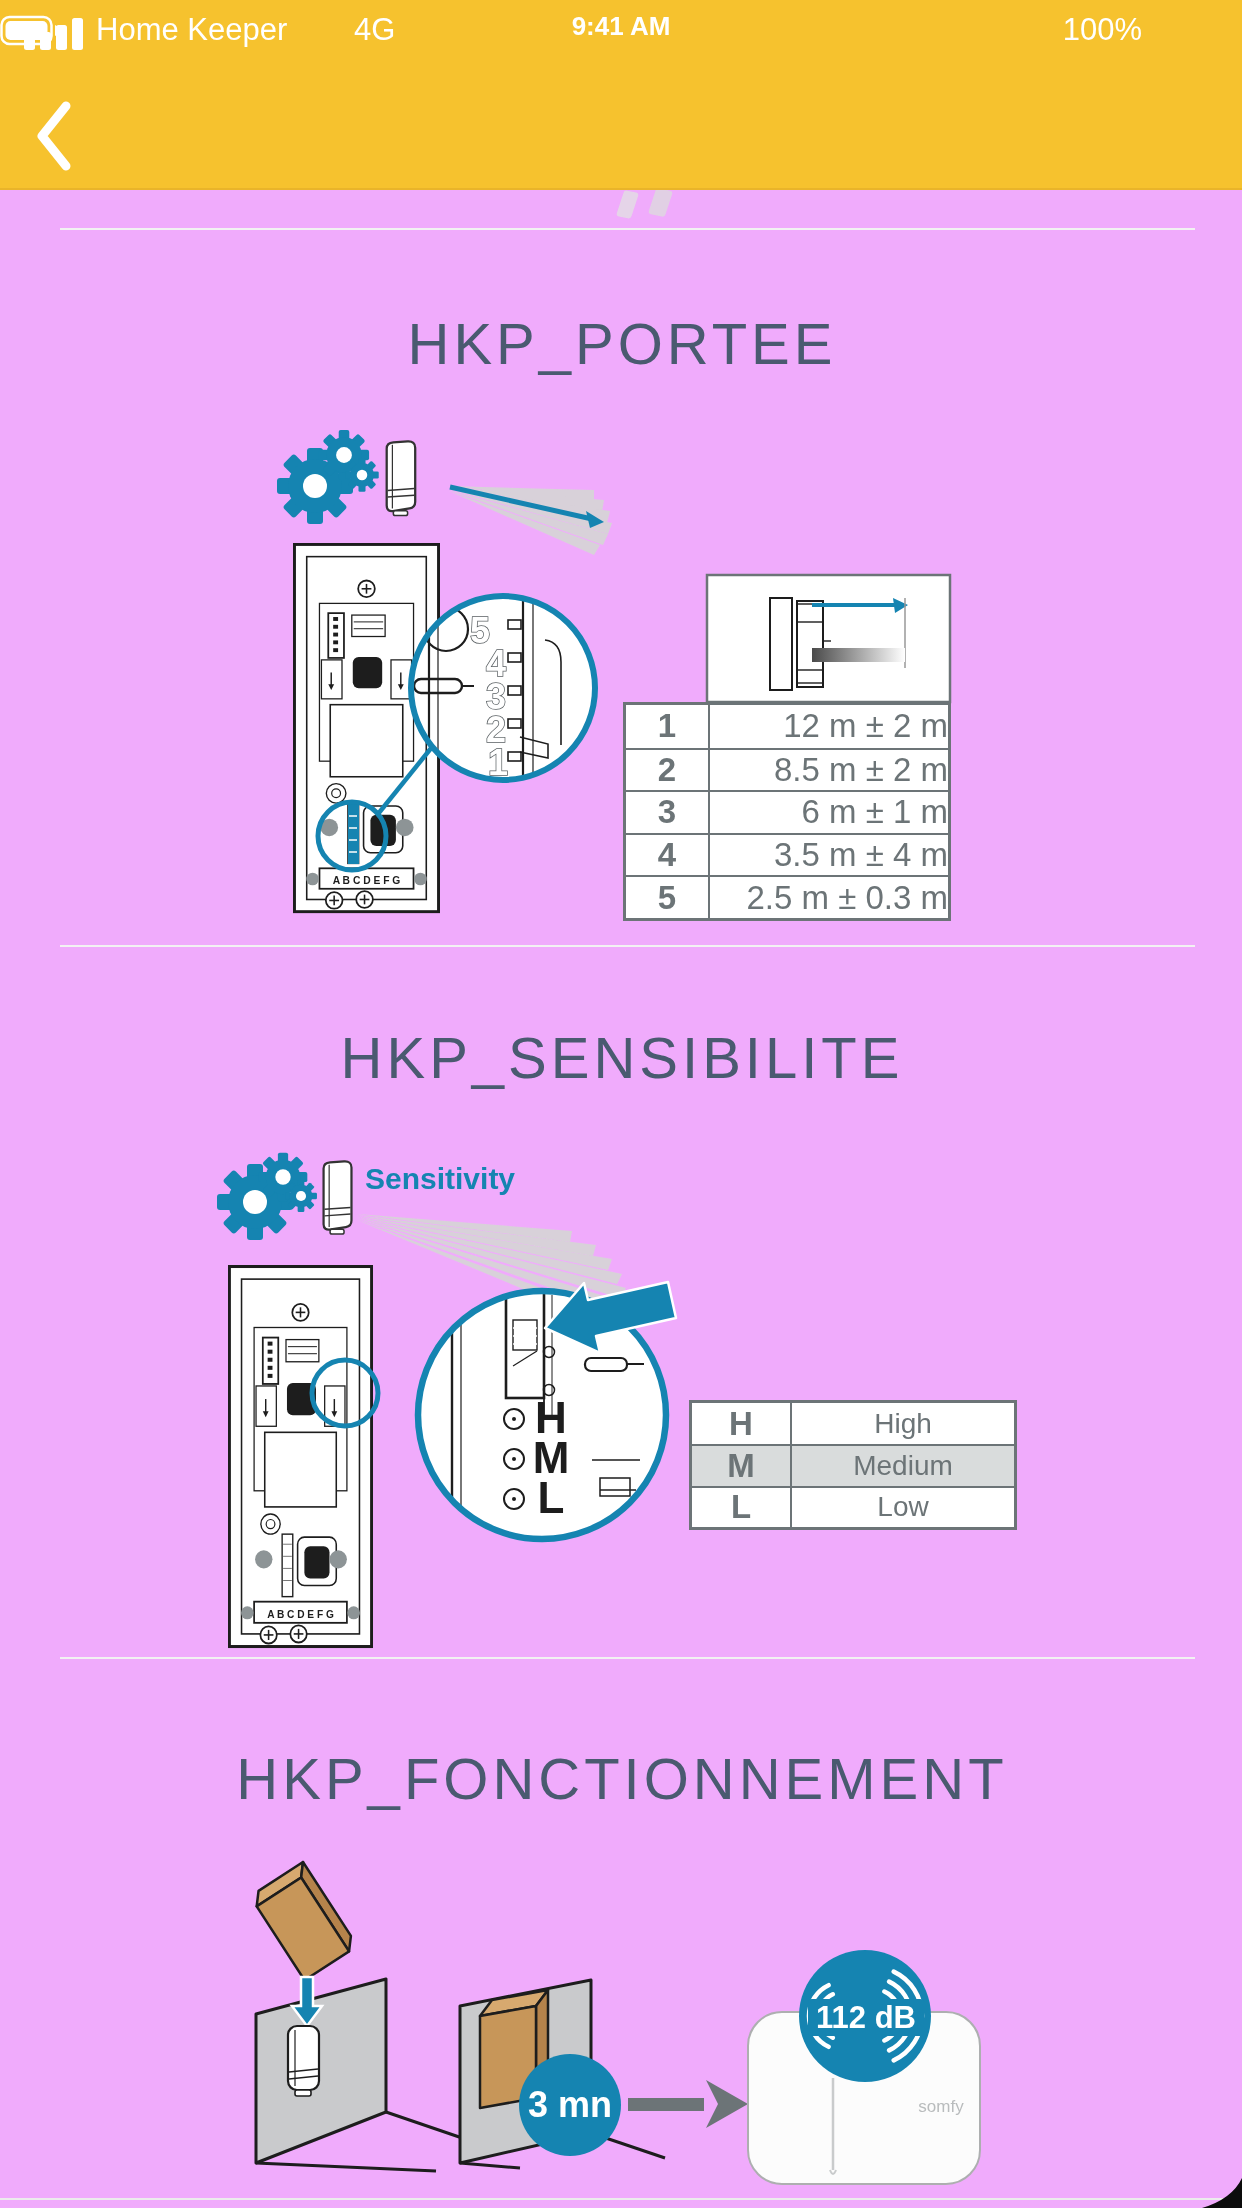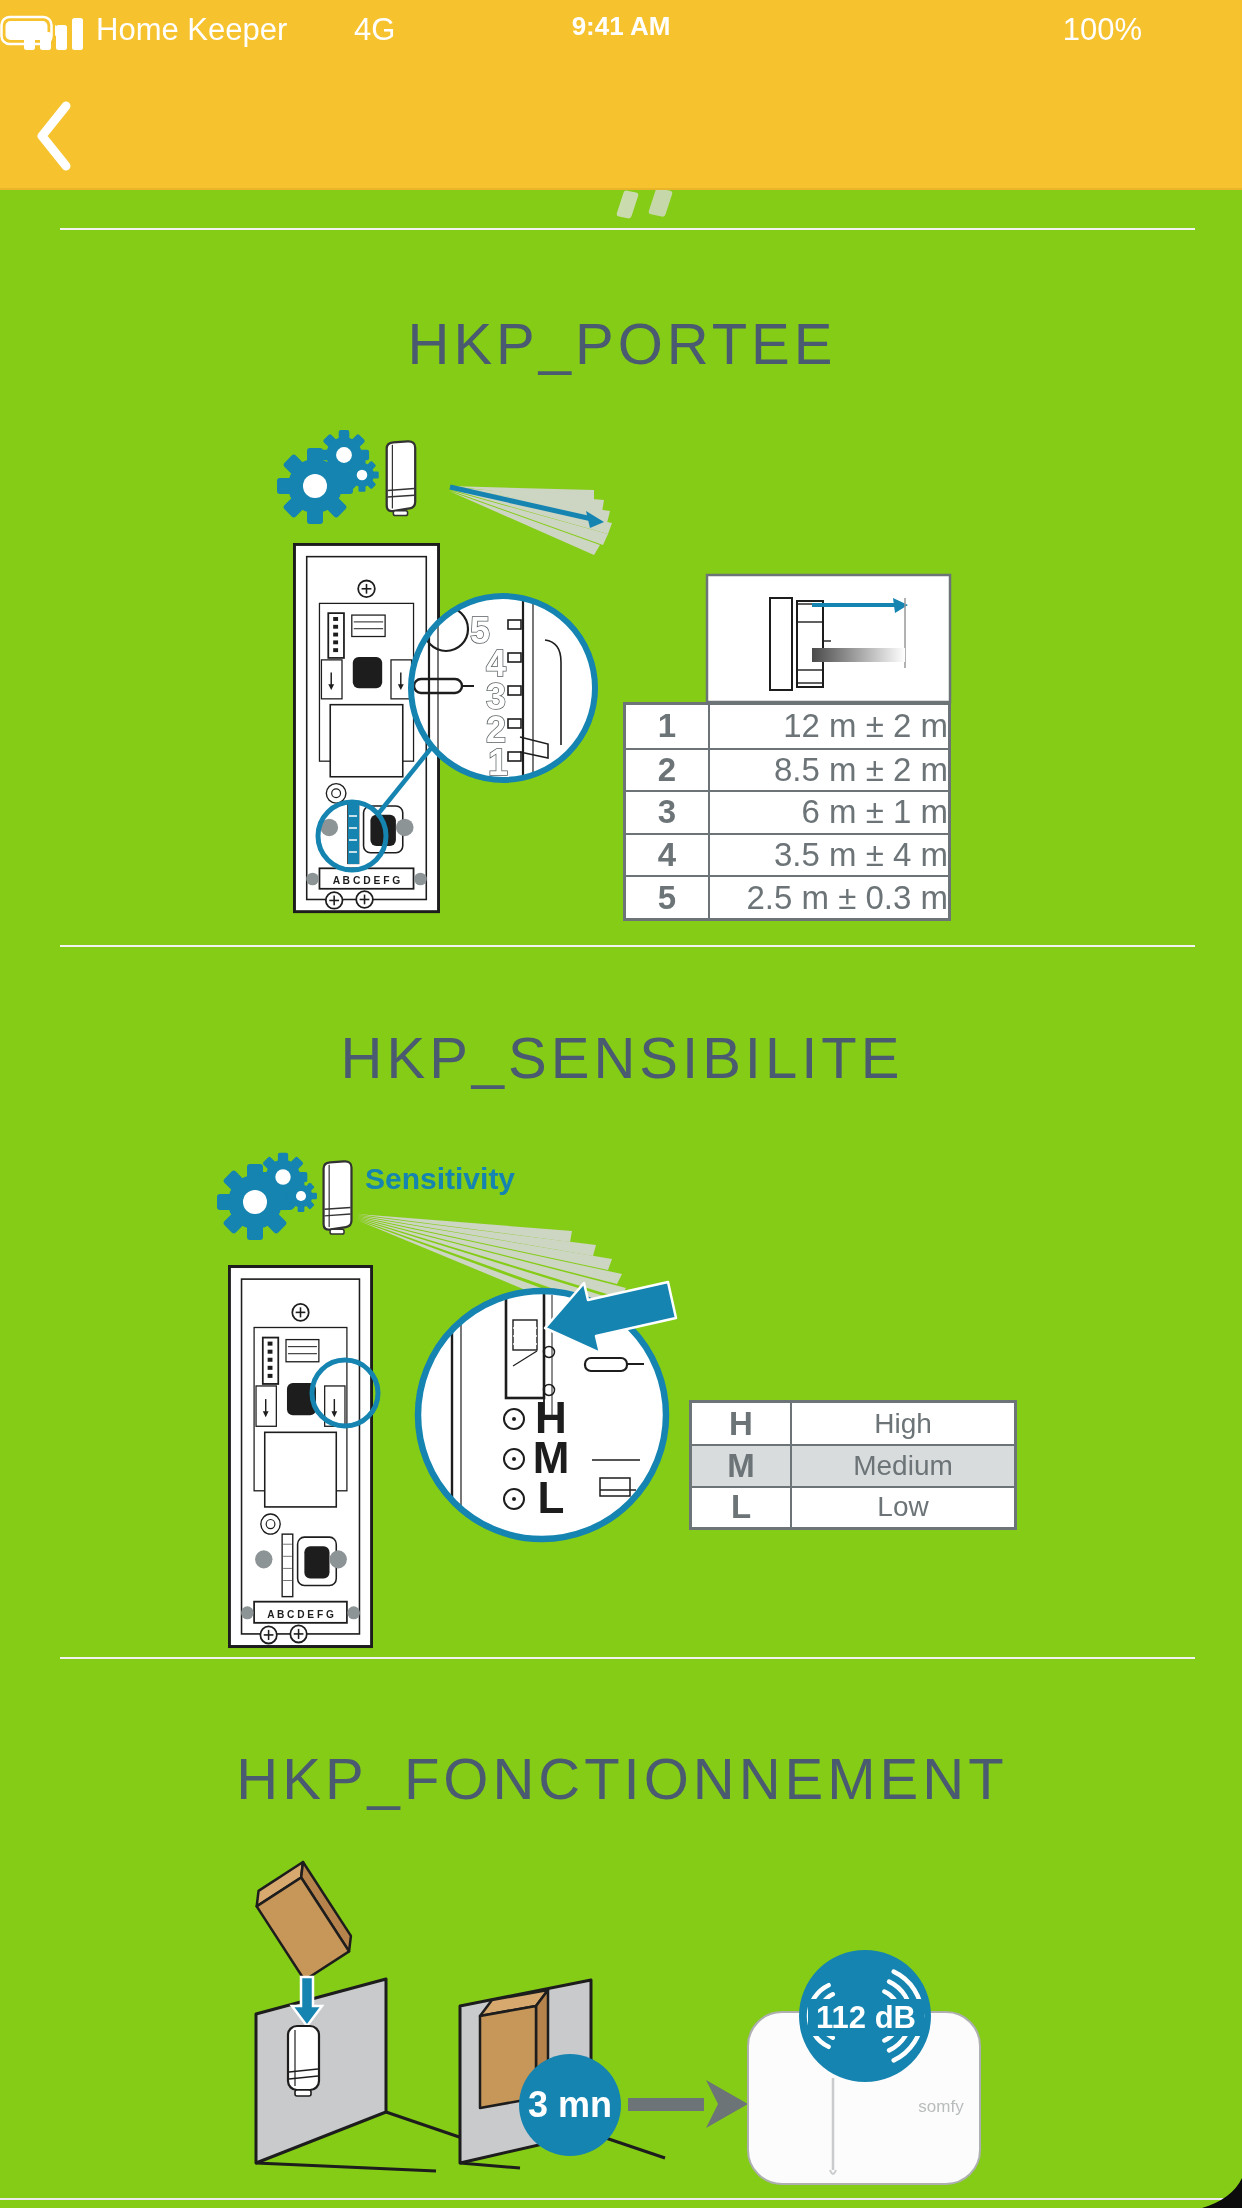--- a/index.html
+++ b/index.html
@@ -3,21 +3,21 @@
 <meta charset="utf-8">
 <style>
   :root{
     --c-yellow:#F6C22E; --c-yellow-dark:#E9B42A; --c-blue:#1584B1;
     --c-slate:#4A5A70; --c-gray:#6C7477; --c-row:#D9DCDC;
     --c-line:#1d1d1d; --c-wall:#C9CACC;
   }
   *{margin:0;padding:0;box-sizing:border-box;}
   html,body{background:#888;}
   .screen{
-    position:relative;width:1242px;height:2208px;margin:0 auto;background:#84cc16;
+    position:relative;width:1242px;height:2208px;margin:0 auto;background:#f0abfc;
     overflow:hidden;font-family:"Liberation Sans",sans-serif;
   }
   
   .header{position:absolute;left:0;top:0;width:1242px;height:190px;
     background:var(--c-yellow);border-bottom:2px solid var(--c-yellow-dark);z-index:5;}
   .statusbar{position:absolute;left:0;top:10px;width:100%;height:44px;color:#fff;}
   .carrier{position:absolute;left:96px;top:2px;font-size:31px;}
   .network{position:absolute;left:354px;top:2px;font-size:31px;}
   .time{position:absolute;left:0;right:0;top:1px;text-align:center;font-size:26px;font-weight:bold;}
   .battpct{position:absolute;right:100px;top:2px;font-size:31px;}

